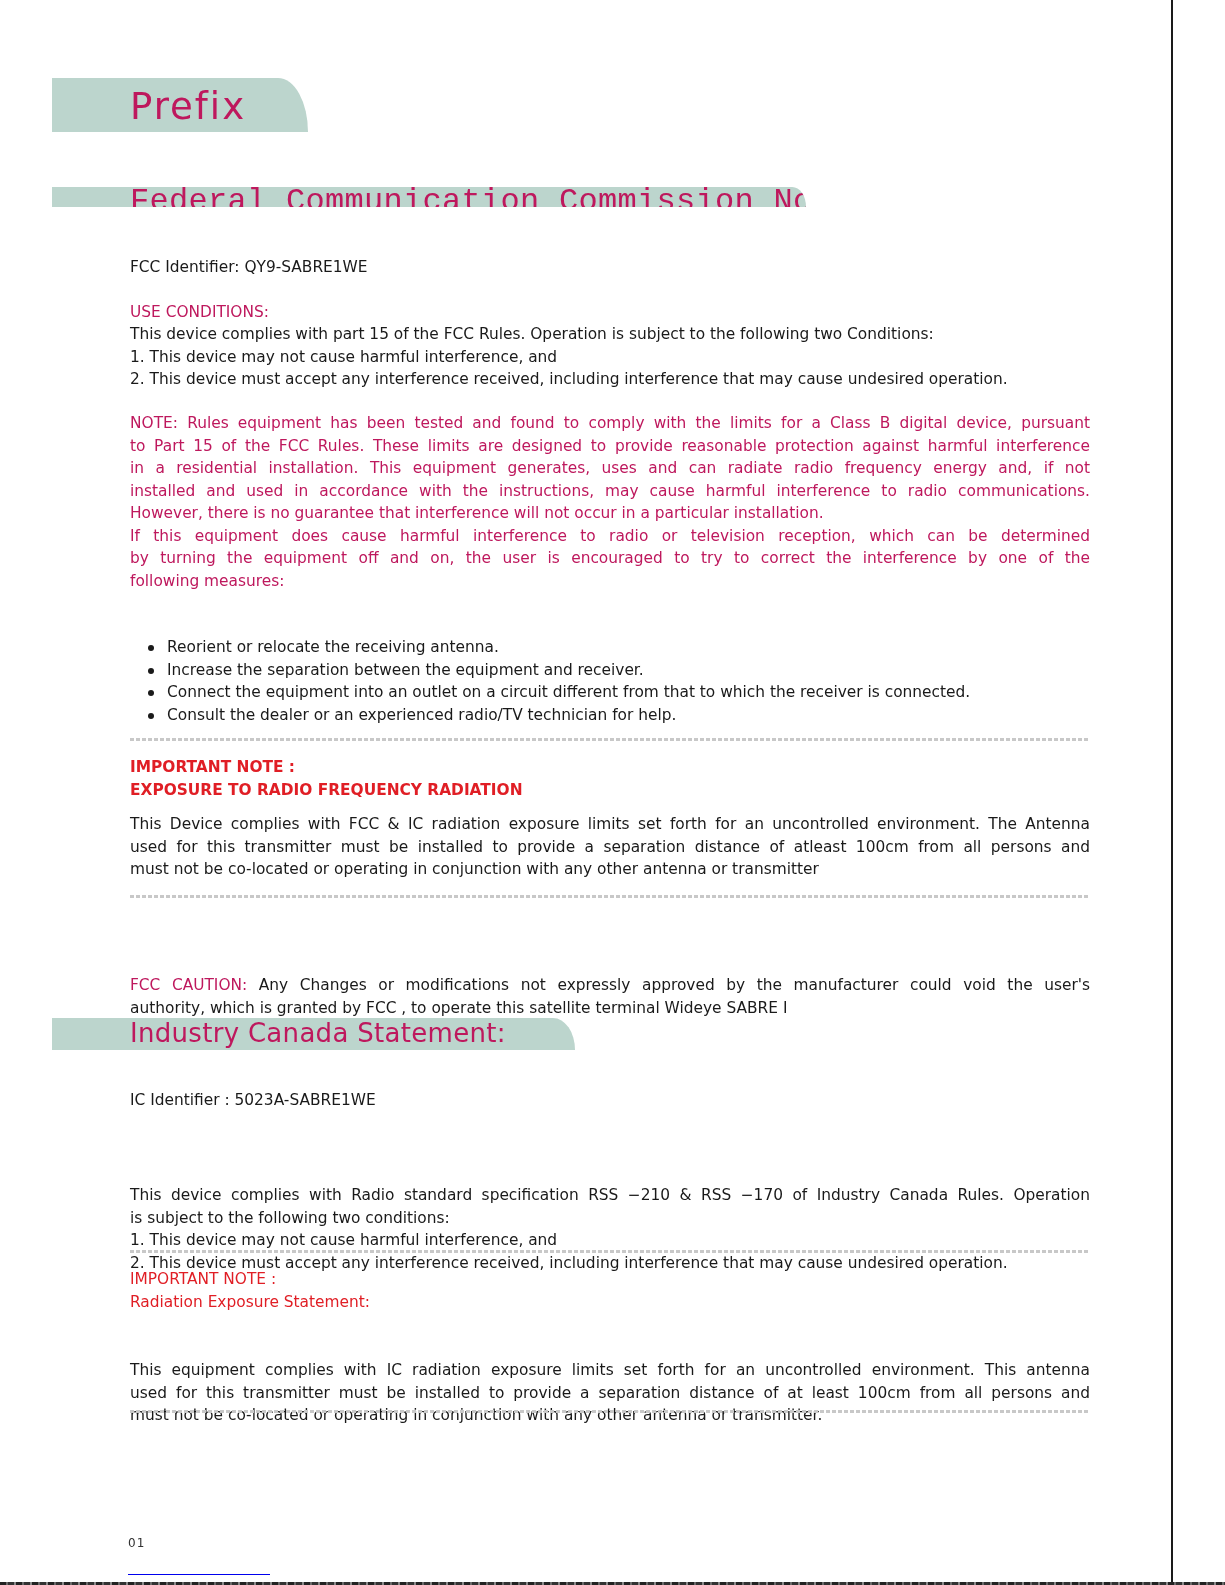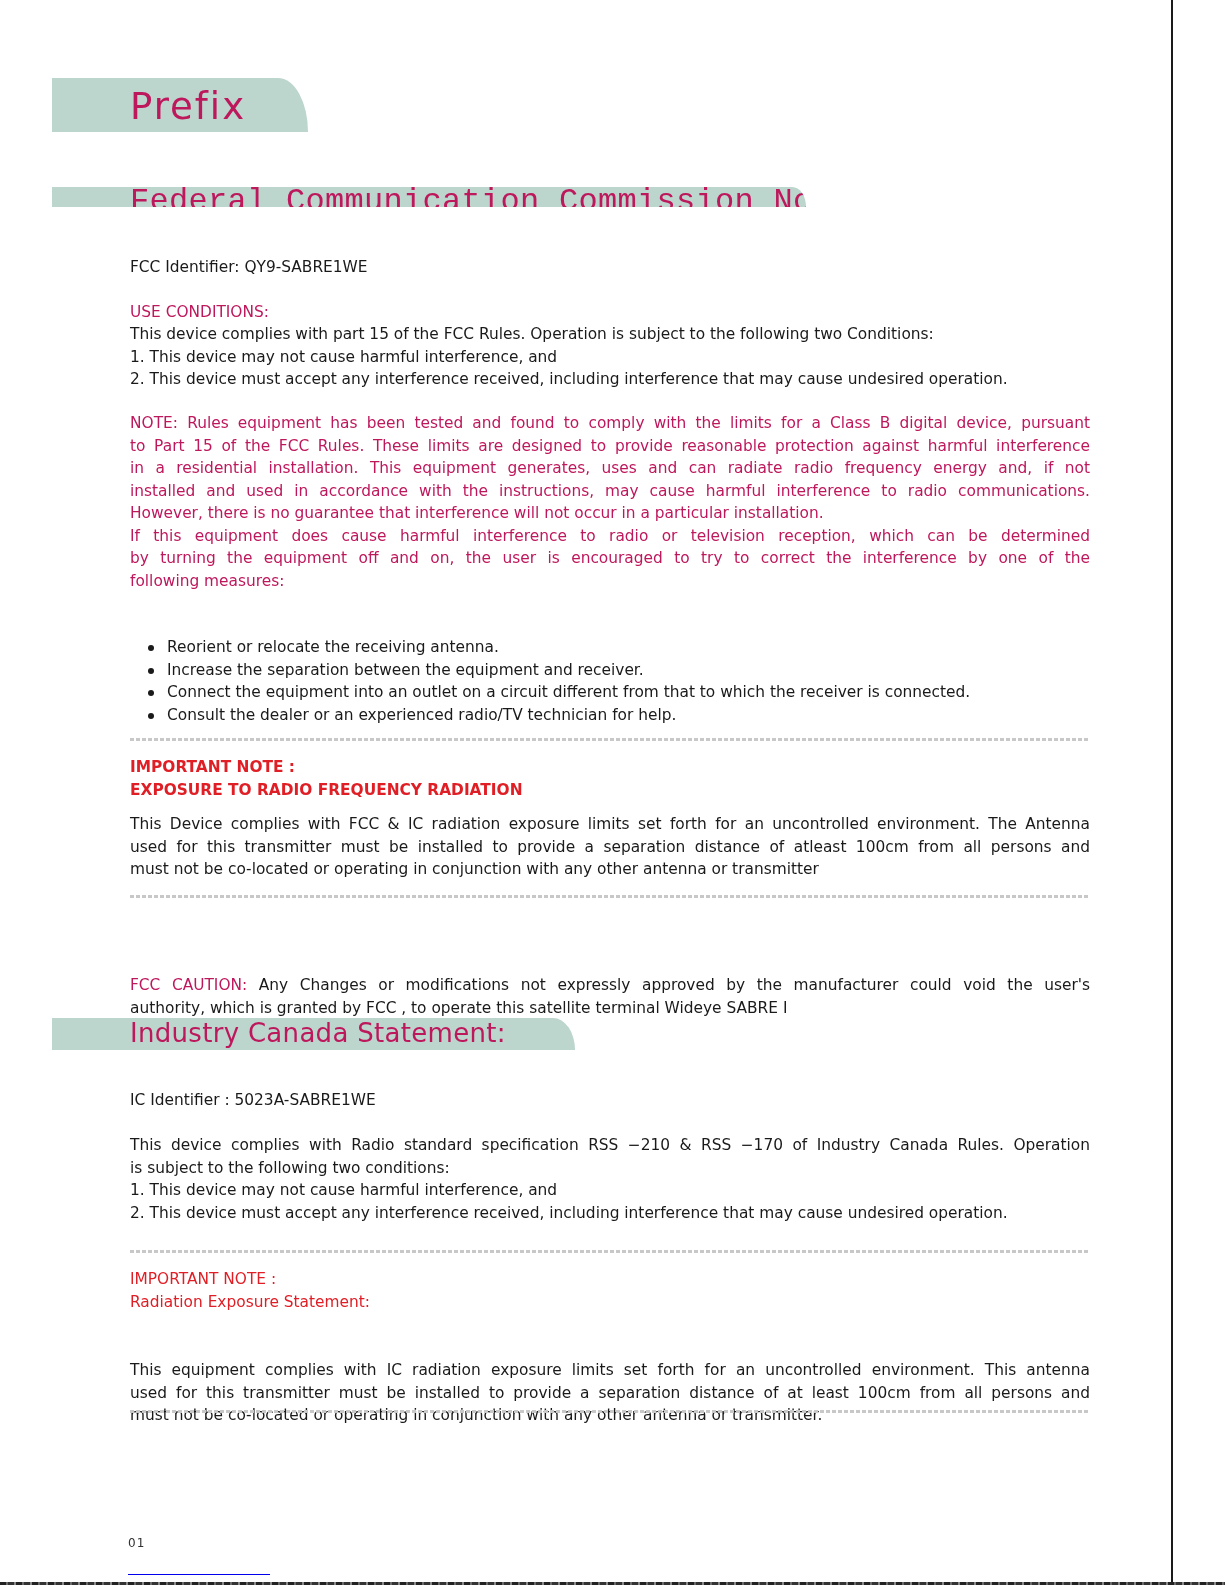--- a/index.html
+++ b/index.html
@@ -194,21 +194,21 @@
   <div class="justify-line"><span class="teal">FCC CAUTION:</span><span> Any Changes or modifications not expressly approved by the manufacturer  could void the user's</span></div>
   <div>authority, which is granted by FCC , to operate this satellite terminal Wideye SABRE I</div>
 </div>
 
 <div class="banner ic">
   <span>Industry Canada Statement:</span>
 </div>
 
 <div class="text" style="top:1089px;">IC Identifier : 5023A-SABRE1WE</div>
 
-<div class="text" style="top:1134px;">
+<div class="text" style="top:1184px;">
   <span class="justify-line">This device complies with Radio standard specification RSS −210 &amp; RSS −170 of Industry Canada Rules. Operation</span>
   <div>is subject to the following two conditions:</div>
   <div>1. This device may not cause harmful interference, and</div>
   <div>2. This device must accept any interference received, including interference that may cause undesired operation.</div>
 </div>
 
 <div class="dash" style="top:1250px;"></div>
 
 <div class="text red" style="top:1268px;">
   <div>IMPORTANT NOTE :</div>

